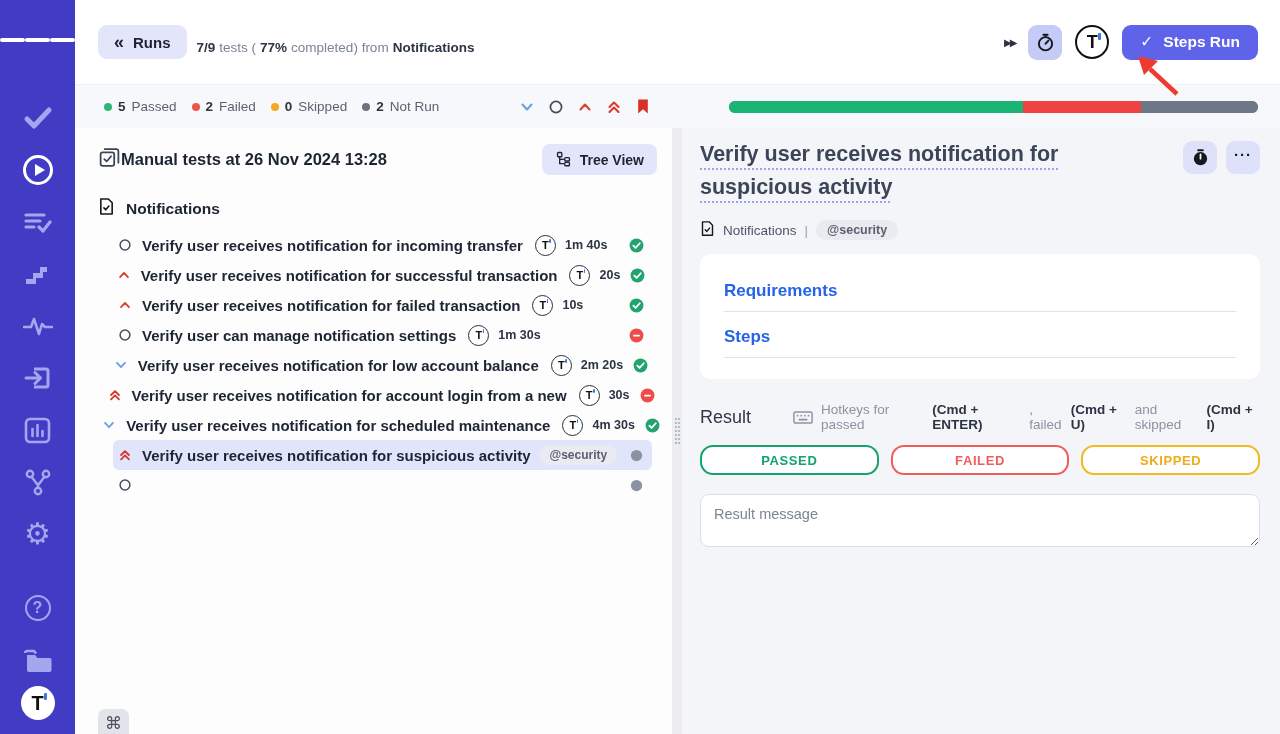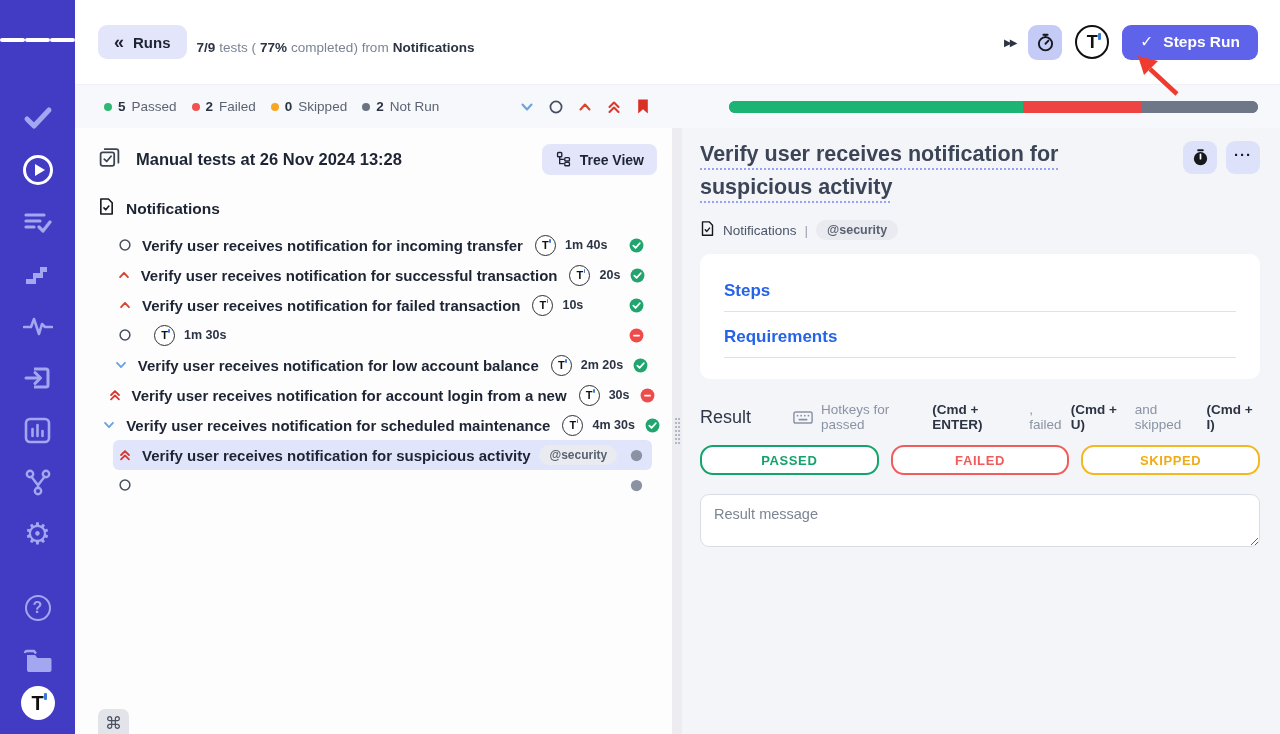--- a/index.html
+++ b/index.html
@@ -54,21 +54,21 @@
 
   
   .content { flex:1; display:flex; min-height:0; }
   .panel-l { width:597px; background:#fdfdfe; position:relative; padding-top:10px; flex-shrink:0; }
   .split { width:10px; background:#ececf1; cursor:col-resize; display:flex; align-items:center; justify-content:center; flex-shrink:0; }
   .grip { width:5px; height:26px; border-left:2px dotted #b3b8c6; border-right:2px dotted #b3b8c6; }
   .panel-r { flex:1; background:#f4f5f9; padding:10px 20px 0 18px; overflow:hidden; }
 
   
   .run-head { display:flex; align-items:center; padding:6px 15px 6px 23px; }
-  .run-head-title { font-size:16.5px; font-weight:700; color:#1d2433; margin-left:15px; }
+  .run-head-title { font-size:16.5px; font-weight:700; color:#1d2433; }
   .btn-tree { margin-left:auto; display:flex; align-items:center; gap:8px; background:#e3e6fa; border:none; border-radius:8px; height:31px; padding:0 13px; font-size:14px; font-weight:700; color:#1d2433; cursor:pointer; font-family:inherit; }
   .suite-head { display:flex; align-items:center; gap:11px; padding:16px 0 8px 100px; font-size:15.5px; font-weight:700; }
   .tests { padding:2px 0 0 0; }
   .test-row { display:flex; align-items:center; height:30px; margin:0 20px 0 38px; padding:0 8px 0 5px; border-radius:6px; cursor:pointer;justify-content:center; }
   .test-row[data-state="selected"] { background:#e1e5fb; }
   .prio { width:14px; display:flex; align-items:center; justify-content:center; margin-right:10px; flex-shrink:0; }
   .pi { display:none; }
   .prio[data-p="none"]    .pi-none    { display:block; }
   .prio[data-p="high"]    .pi-high    { display:block; }
   .prio[data-p="highest"] .pi-highest { display:block; }
@@ -445,20 +445,21 @@
                 </svg>
               </span>
           </div>
 
           <div class="test-row" data-hast="true" data-state="">
             <span class="prio" data-p="none">
                 <svg class="pi pi-none" width="14" height="14">
                   <use href="#ic-circ"></use>
                 </svg>
               </span>
+            <span class="t-title">Verify user can manage notification settings</span>
             <span class="t-badge">
                 <span class="tletter"><span>T</span><i></i></span>
               </span>
             <span class="t-dur">1m 30s</span>
             <span class="t-status" data-s="failed">
                 <svg class="si si-fail" width="15" height="15">
                   <use href="#ic-fail"></use>
                 </svg>
               </span>
           </div>
@@ -573,22 +574,22 @@
         </div>
         <div class="d-crumb">
           <span><svg width="15" height="17">
                 <use href="#ic-file"></use>
               </svg></span>
           <span>Notifications</span>
           <span class="sep">|</span>
           <span class="d-tag">@security</span>
         </div>
         <div class="d-card">
+          <a class="d-link">Requirements</a>
           <a class="d-link">Steps</a>
-          <a class="d-link">Requirements</a>
         </div>
         <div class="result-head">
           <span class="result-title">Result</span>
           <span class="hotkeys">
             <span style="display:flex;margin-right:3px;">
                 <svg width="20" height="15">
                   <use href="#ic-keyboard"></use>
                 </svg>
               </span>
             <span>Hotkeys for passed</span>

